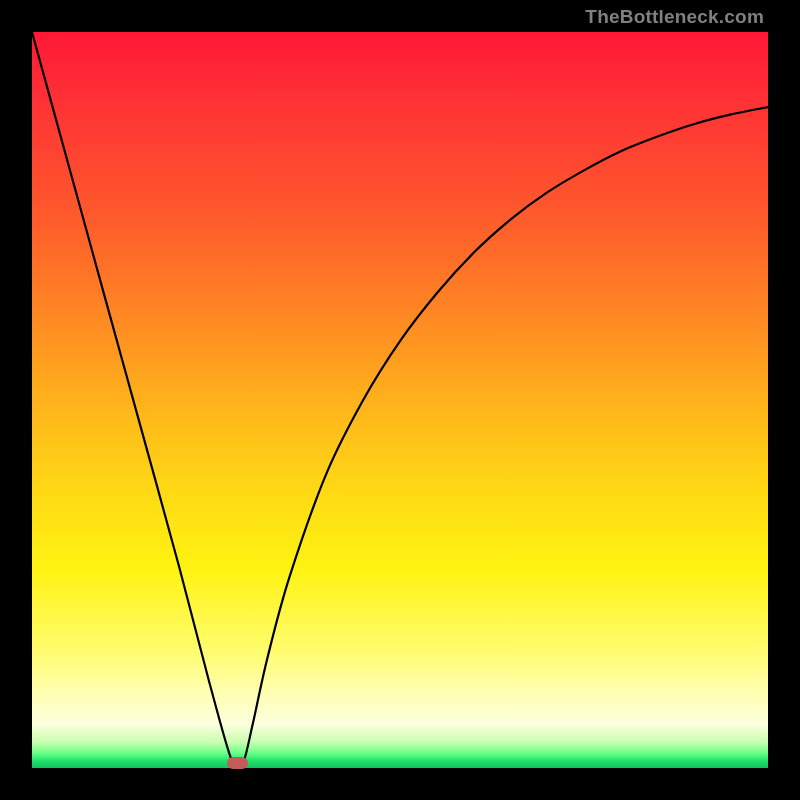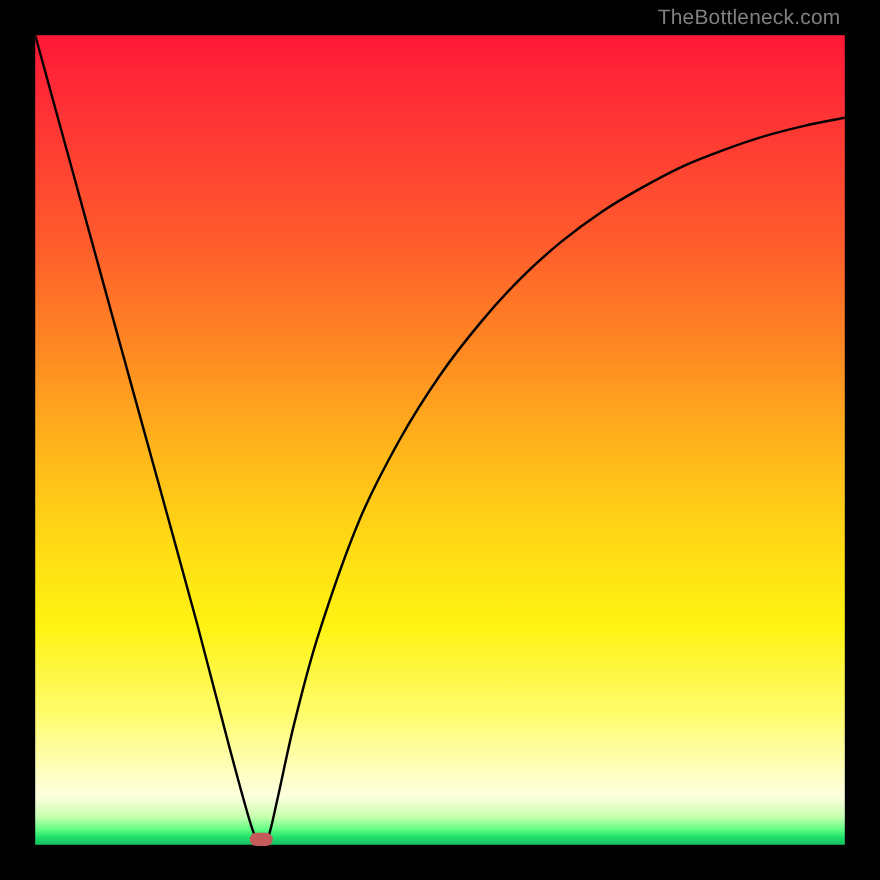--- a/index.html
+++ b/index.html
@@ -43,21 +43,21 @@
       #22e36a 99%,
       #12c060 100%
     );
   }
   .watermark {
     position: absolute;
     top: 6px;
     right: 36px;
     color: #808080;
     font-size: 19px;
-    font-weight: 400;
+    font-weight: 700;
     letter-spacing: 0.2px;
     white-space: nowrap;
   }
   svg.curve {
     position: absolute;
     top: 0;
     left: 0;
     width: 736px;
     height: 736px;
   }

